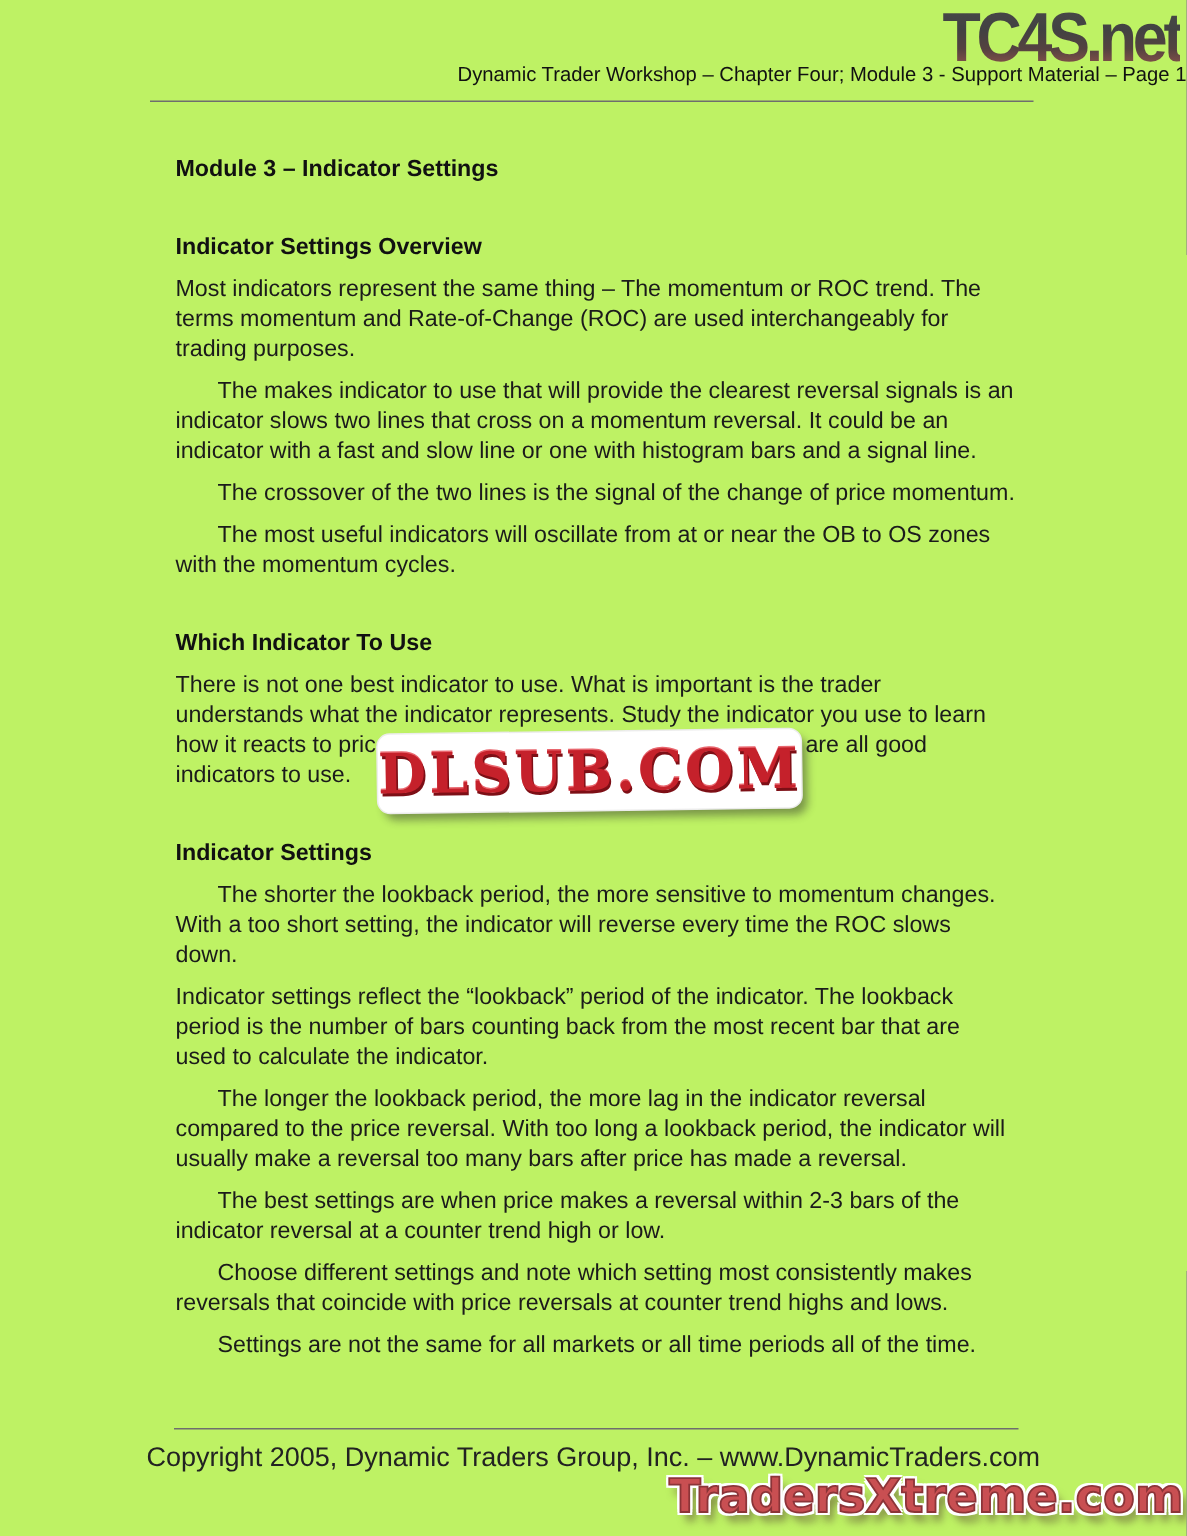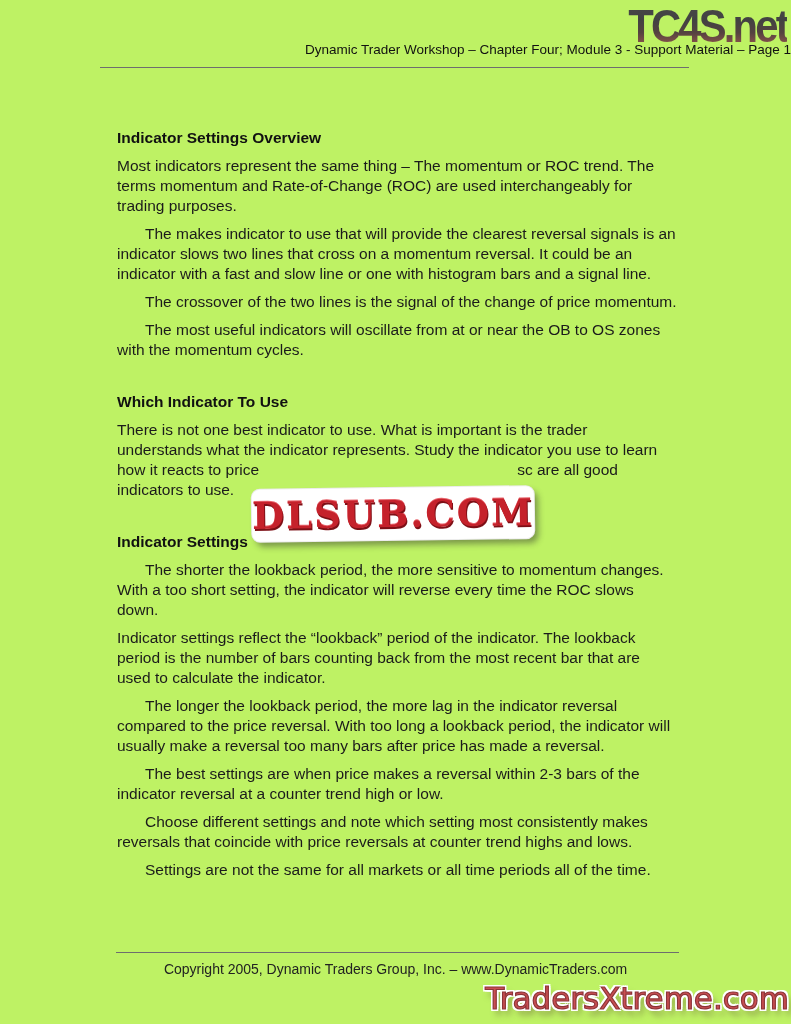--- a/index.html
+++ b/index.html
@@ -58,43 +58,44 @@
     text-shadow:1px 2px 0 #7d0f16, 0 -1px 0 #e8666e;
   }
 
   
   .footer-rule {
     position:absolute; top:952px; left:116px; width:563px;
     border-top:1.5px solid #6e6e6e;
   }
   .copyright {
     position:absolute; top:961px; left:0; width:100%;
-    text-align:center; font-size:14px; color:#222;
+    text-align:center; font-size:18px; color:#222;
   }
   .tx-logo {
     position:absolute; top:980px; right:2px;
-    font-family:"DejaVu Sans", sans-serif; font-weight:normal;
+    font-family:"DejaVu Sans", sans-serif; font-weight:bold;
     font-size:31px; letter-spacing:0px; color:#c94f52;
     -webkit-text-stroke:1.2px #8c3438;
     text-shadow:
       -2px -2px 0 #fff, 2px -2px 0 #fff, -2px 2px 0 #fff, 2px 2px 0 #fff,
       -2px 0 0 #fff, 2px 0 0 #fff, 0 -2px 0 #fff, 0 2px 0 #fff,
       4px 6px 6px rgba(80,55,45,0.6);
   }
 </style>
 </head>
 <body>
 
 <div class="page">
 
   <div class="tc4s">TC4S.net</div>
   <div class="header-title">Dynamic Trader Workshop – Chapter Four; Module 3 - Support Material – Page 1</div>
   <div class="header-rule"></div>
 
   <div class="content">
+    <div class="h module">Module 3 – Indicator Settings</div>
 
     <div class="h sect">Indicator Settings Overview</div>
     <div class="para">
         <div class="line">Most indicators represent the same thing – The momentum or ROC trend. The</div>
         <div class="line">terms momentum and Rate-of-Change (ROC) are used interchangeably for</div>
         <div class="line">trading purposes.</div>
       </div>
     <div class="para indent">
         <div class="line">The makes indicator to use that will provide the clearest reversal signals is an</div>
         <div class="line">indicator slows two lines that cross on a momentum reversal. It could be an</div>

